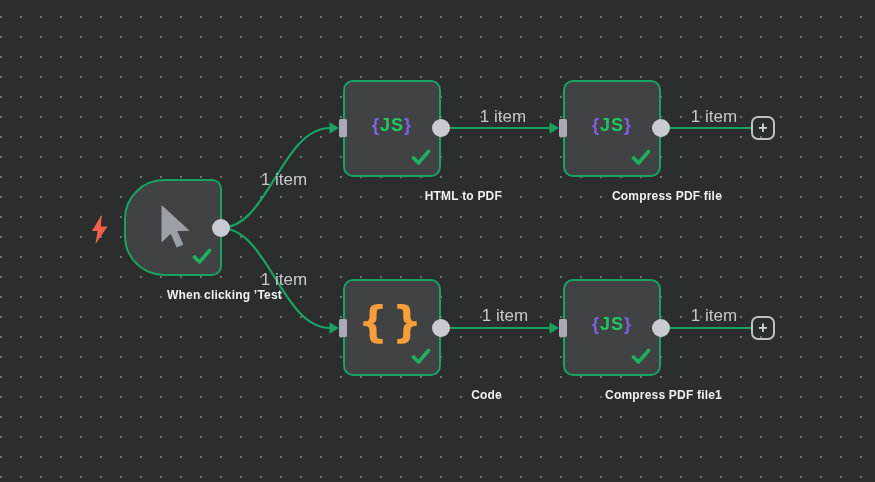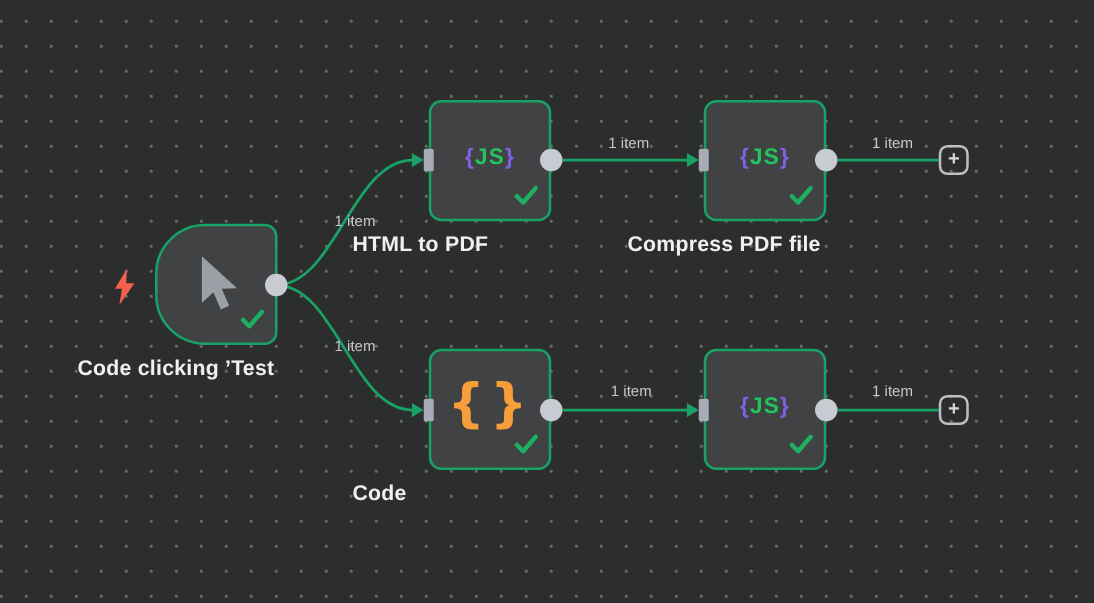--- a/index.html
+++ b/index.html
@@ -20,26 +20,26 @@
     font-weight:bold;
   }
   .js-icon{font-size:18px;letter-spacing:1px;line-height:1;margin-top:-8px;}
   .js-icon .brace{color:#7e62e3;}
   .js-icon .js-txt{color:#22c55e;}
   .code-icon{font-family:"DejaVu Sans",sans-serif;font-size:42px;font-weight:600;
     color:#f79d3a;letter-spacing:4px;line-height:1;margin-top:-10px;}
   .check{position:absolute;right:8px;bottom:6px;z-index:3;}
   .cursor-wrap{position:absolute;left:24px;top:22px;}
   .node-label{
-    position:absolute;width:220px;text-align:left;color:#eef0f1;
-    font-size:17px;font-weight:bold;z-index:4;line-height:20px;letter-spacing:.2px;
+    position:absolute;width:220px;text-align:right;color:#eef0f1;
+    font-size:12px;font-weight:bold;z-index:4;line-height:20px;letter-spacing:.2px;
   }
   .item-label{
     position:absolute;width:60px;text-align:center;color:#c6c7c9;
-    font-size:12px;z-index:4;
+    font-size:17px;z-index:4;
   }
   .plus-btn{
     position:absolute;width:24px;height:24px;box-sizing:border-box;
     border:2px solid #bdbfc6;border-radius:7px;color:#d6d8dd;z-index:3;
     display:flex;align-items:center;justify-content:center;
     font-size:16px;font-weight:600;line-height:1;background:transparent;cursor:pointer;
   }
   #wires{position:absolute;left:0;top:0;z-index:3;}
   .bolt{position:absolute;left:92px;top:215px;z-index:2;}
 </style>
@@ -147,25 +147,26 @@
   </svg>
 
   <div class="plus-btn" style="left:751px;top:116px;">
       <span>+</span>
     </div>
   <div class="plus-btn" style="left:751px;top:316px;">
       <span>+</span>
     </div>
 
   <div class="node-label" style="left:62px;top:285px;">
-    <div>Code clicking ’Test</div>
+    <div>When clicking ’Test</div>
   </div>
   <div class="node-label" style="left:282px;top:186px;">HTML to PDF</div>
   <div class="node-label" style="left:282px;top:385px;">Code</div>
   <div class="node-label" style="left:502px;top:186px;">Compress PDF file</div>
+  <div class="node-label" style="left:502px;top:385px;">Compress PDF file1</div>
 
   <div class="item-label" style="left:254px;top:170px;">1 item</div>
   <div class="item-label" style="left:254px;top:270px;">1 item</div>
   <div class="item-label" style="left:473px;top:107px;">1 item</div>
   <div class="item-label" style="left:475px;top:306px;">1 item</div>
   <div class="item-label" style="left:684px;top:107px;">1 item</div>
   <div class="item-label" style="left:684px;top:306px;">1 item</div>
 
 </div>
 

